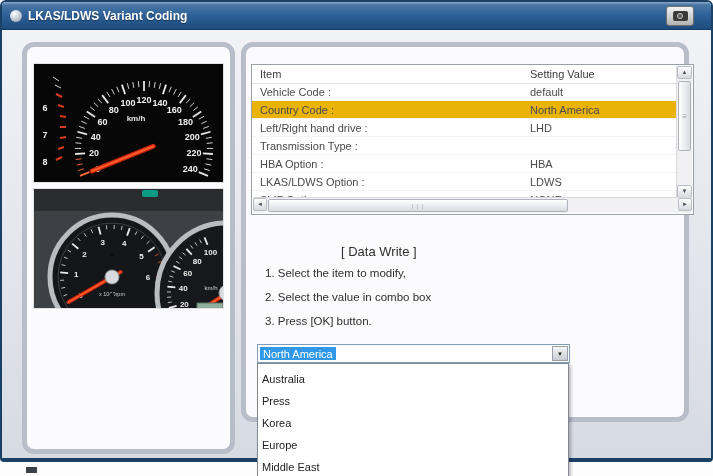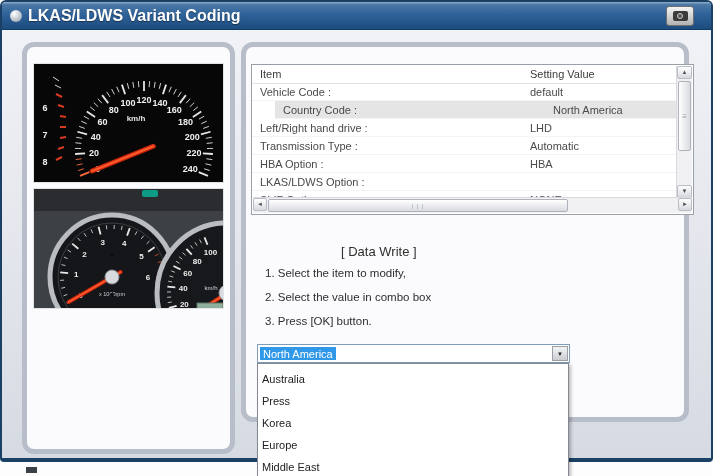--- a/index.html
+++ b/index.html
@@ -7,42 +7,42 @@
 
   
   .dialog{position:absolute;left:0;top:0;width:713px;height:462px;box-sizing:border-box;
     border:2px solid #1b4066;border-bottom-width:4px;border-radius:6px 6px 4px 4px;
     background:linear-gradient(#f3f4f8,#d6dae2);overflow:visible;}
   .titlebar{position:absolute;left:0;top:0;right:0;height:27px;border-radius:4px 4px 0 0;
     background:linear-gradient(#8fadc8 0%,#4a78a6 10%,#2d6097 50%,#1d4c7d 100%);
     border-bottom:1px solid #123c66;display:flex;align-items:center;}
   .sphere{width:12px;height:12px;border-radius:50%;margin:0 6px 0 8px;
     background:radial-gradient(circle at 35% 30%,#ffffff,#b9c1cc 60%,#8b94a3);}
-  .title{color:#fff;font-size:16px;font-weight:bold;text-shadow:0 1px 1px rgba(0,0,0,.45);}
+  .title{color:#fff;font-size:12px;font-weight:bold;text-shadow:0 1px 1px rgba(0,0,0,.45);}
   .cam-btn{position:absolute;right:17px;top:4px;width:26px;height:18px;border:1px solid #707070;
     border-radius:3px;background:linear-gradient(#f4f4f4,#b2b2b2);display:flex;align-items:center;justify-content:center;}
   .cam-body{width:15px;height:10px;background:#3a3a3a;border-radius:2px;position:relative;}
   .cam-lens{position:absolute;left:4px;top:2px;width:6px;height:6px;border-radius:50%;
     border:1px solid #cfcfcf;box-sizing:border-box;background:#555;}
 
   
   .panel{position:absolute;background:#fbfbfd;border:5px solid #b7bdc9;border-radius:12px;box-sizing:border-box;}
   .left-panel{left:20px;top:40px;width:213px;height:412px;}
   .right-panel{left:239px;top:40px;width:448px;height:380px;}
   .photo{position:absolute;display:block;box-shadow:0 0 0 1px #e3e3e6;}
 
   
   .table{position:absolute;left:5px;top:17px;width:443px;height:151px;border:1px solid #9aa0a8;
     background:#fff;box-sizing:border-box;overflow:hidden;}
   .thead{position:absolute;left:0;top:0;right:17px;height:18px;display:grid;grid-template-columns:270px auto;
     align-items:center;border-bottom:1px solid #e3e3e5;background:#fff;z-index:2;}
   .thead div{font-size:11px;color:#3c3c3c;padding-left:8px;}
   .tbody{position:absolute;left:0;top:18px;right:17px;bottom:0;}
   .trow{height:17px;display:grid;grid-template-columns:270px auto;align-items:center;border-bottom:1px solid #f4f4f6;}
-  .trow.sel{background:#e5e5e5;margin-left:23px;}
+  .trow.sel{background:#eab308;}
   .tcell{font-size:11px;color:#4a4a4a;padding-left:8px;white-space:nowrap;overflow:hidden;}
 
   
   .vscroll{position:absolute;right:1px;top:1px;width:15px;height:132px;background:#f1f1f4;
     border-left:1px solid #d9d9de;z-index:3;}
   .hscroll{position:absolute;left:1px;right:1px;bottom:1px;height:15px;background:#f1f1f4;
     border-top:1px solid #d9d9de;z-index:4;}
   .sb-btn{position:absolute;width:15px;height:13px;background:linear-gradient(#ffffff,#d7d9de);
     border:1px solid #b9bcc4;border-radius:2px;box-sizing:border-box;color:#4a4f58;
     font-size:6px;line-height:11px;text-align:center;}
@@ -271,28 +271,28 @@
             <div class="trow sel">
               <div class="tcell">Country Code :</div>
               <div class="tcell">North America</div>
             </div>
             <div class="trow">
               <div class="tcell">Left/Right hand drive :</div>
               <div class="tcell">LHD</div>
             </div>
             <div class="trow">
               <div class="tcell">Transmission Type :</div>
-              <div class="tcell">Automatic</div>
             </div>
             <div class="trow">
               <div class="tcell">HBA Option :</div>
               <div class="tcell">HBA</div>
             </div>
             <div class="trow">
               <div class="tcell">LKAS/LDWS Option :</div>
+              <div class="tcell">LDWS</div>
             </div>
             <div class="trow">
               <div class="tcell">SLIF Option :</div>
               <div class="tcell">NONE</div>
             </div>
           </div>
 
         <div class="vscroll">
           <div class="sb-btn" style="top:0;left:0">▲</div>
           <div class="vthumb">≡</div>

